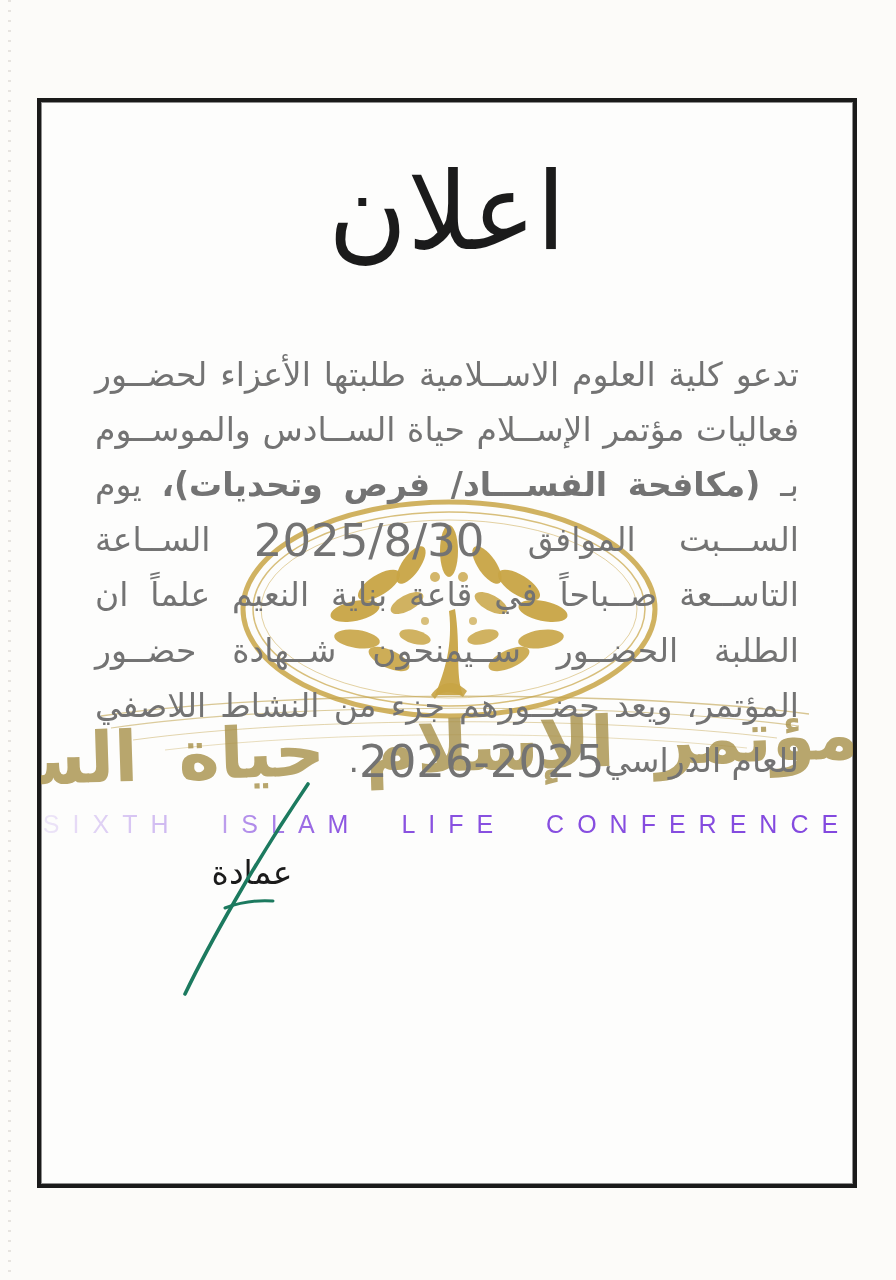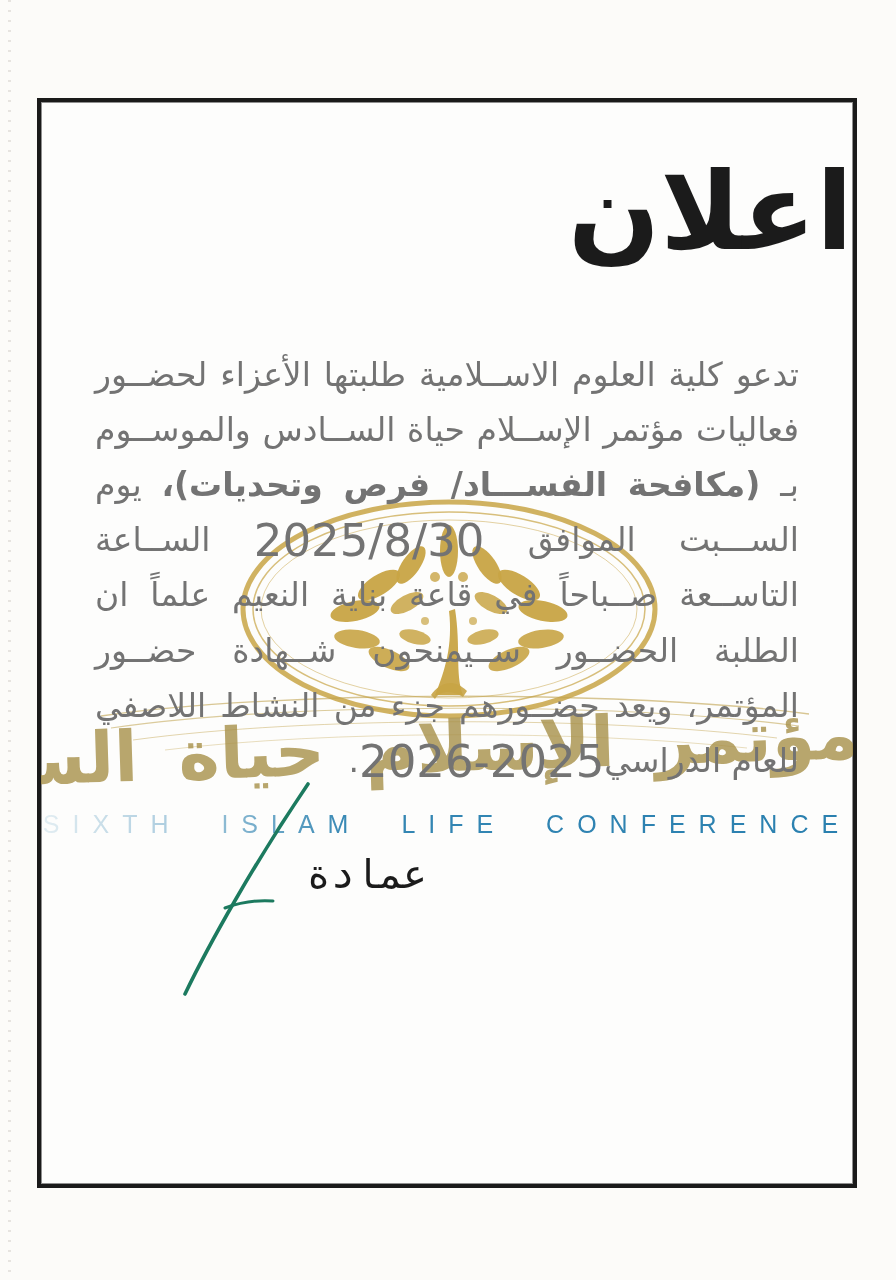--- a/index.html
+++ b/index.html
@@ -19,22 +19,22 @@
   
   .frame{
     position:absolute;left:37px;top:98px;width:820px;height:1090px;
     box-sizing:border-box;border:4px solid #1a1a1a;
     box-shadow:inset 0 0 0 1px #8f8f8f;
     background:#fdfdfc;overflow:hidden;
   }
 
   .announce-title{
     position:absolute;top:48px;left:0;right:0;z-index:2;
-    direction:rtl;
-    font-size:108px;font-weight:bold;line-height:1.15;
+    text-align:center;direction:rtl;
+    font-size:108px;font-weight:normal;line-height:1.15;
     letter-spacing:2px;
   }
 
   .body-text{
     position:absolute;top:212px;left:54px;right:54px;z-index:2;
     direction:rtl;text-align:justify;text-justify:inter-word;
     font-size:33px;line-height:1.67;color:#737373;
   }
   .body-text .bold{font-weight:bold;}
   .num-lg{font-size:45px;line-height:0;vertical-align:-5px;letter-spacing:0;}
@@ -47,28 +47,28 @@
   .calligraphy{
     position:absolute;top:604px;left:-6px;right:-6px;z-index:1;
     direction:rtl;text-align:center;white-space:nowrap;
     font-size:70px;font-weight:bold;color:#a8914a;opacity:.8;
     word-spacing:16px;transform:rotate(-1.8deg);
   }
   .logo-english{
     position:absolute;top:708px;left:0;right:0;z-index:1;
     text-align:center;white-space:nowrap;
     font-family:"Liberation Sans","DejaVu Sans",sans-serif;
-    font-size:25px;color:#0369a1;letter-spacing:13px;word-spacing:20px;
+    font-size:25px;color:#6d28d9;letter-spacing:13px;word-spacing:20px;
     -webkit-mask-image:linear-gradient(90deg,rgba(0,0,0,.1) 0%,rgba(0,0,0,.35) 18%,rgba(0,0,0,.8) 38%,rgba(0,0,0,.85) 100%);
     mask-image:linear-gradient(90deg,rgba(0,0,0,.1) 0%,rgba(0,0,0,.35) 18%,rgba(0,0,0,.8) 38%,rgba(0,0,0,.85) 100%);
   }
 
   .signature{
     position:absolute;top:748px;left:36px;width:350px;z-index:2;
-    direction:rtl;text-align:right;font-size:40px;line-height:1.4;font-family:Liberation Mono, monospace;
+    direction:rtl;text-align:center;font-size:33px;line-height:1.4;
   }
   .signature .line1{margin-bottom:16px;}
 
   .pen-overlay{position:absolute;inset:0;z-index:3;pointer-events:none;}
 </style>
 </head>
 <body>
 
 <div class="edge-artifact"></div>
 <div class="speck" style="left:322px;top:243px;"></div>

